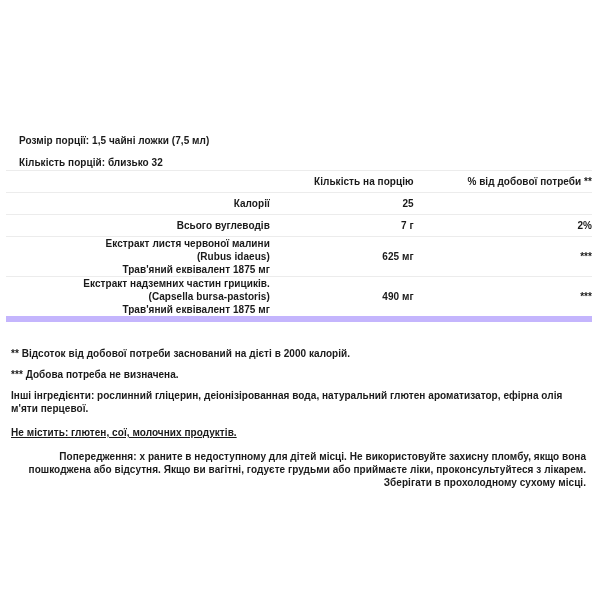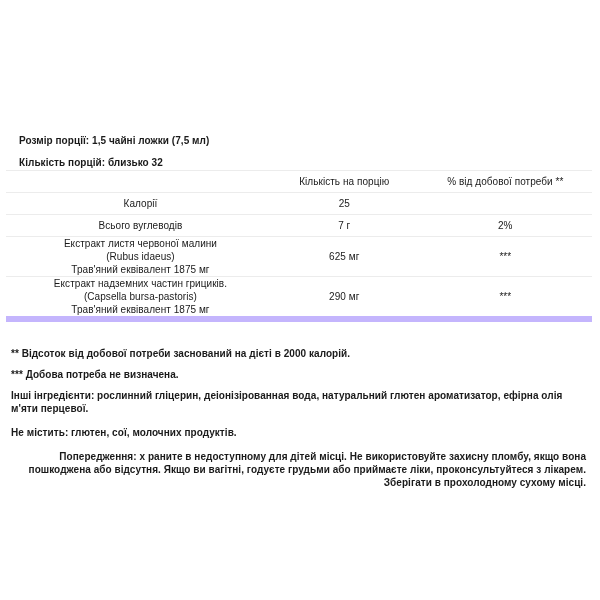--- a/index.html
+++ b/index.html
@@ -35,22 +35,22 @@
     table.facts {
       position: absolute;
       top: 44px;
       left: 0;
       width: 586px;
       border-collapse: collapse;
     }
     table.facts td, table.facts th {
       border-top: 1px solid #ececec;
       padding: 0 0 0 5px;
-      text-align: center;
-      font-weight: 400;
+      text-align: right;
+      font-weight: 700;
       vertical-align: middle;
       line-height: 13px;
     }
     table.facts tr:last-child td {
       border-bottom: 6px solid #c4b5fd;
     }
     .col1 { width: 266px; }
     .col2 { width: 142px; }
     .col3 { width: 178px; }
     tr.h-short { height: 22px; }
@@ -60,21 +60,21 @@
     .notes {
       position: absolute;
       top: 211px;
       left: 0;
       width: 586px;
     }
     .note { position: absolute; left: 0; padding-left: 5px; line-height: 13px; }
     .note-dv { top: 0; }
     .note-nodv { top: 21px; }
     .note-other { top: 42px; width: 560px; }
-    .note-free { top: 79px; }
+    .note-free { top: 79px; text-decoration: underline; }
     .note-warning { top: 103px; width: 575px; text-align: right; }
   </style>
 </head>
 <body>
 
 <div class="content">
   <p class="line serving-size">Розмір порції: 1,5 чайні ложки (7,5 мл)</p>
   <p class="line servings-count">Кількість порцій: близько 32</p>
 
   <table class="facts">
@@ -102,21 +102,21 @@
       </td>
       <td>625 мг</td>
       <td>***</td>
     </tr>
     <tr class="h-tall">
       <td>
         <div>Екстракт надземних частин грициків.</div>
         <div>(Capsella bursa-pastoris)</div>
         <div>Трав'яний еквівалент 1875 мг</div>
       </td>
-      <td>290 мг</td>
+      <td>490 мг</td>
       <td>***</td>
     </tr>
   </tbody>
     </table>
 
   <div class="notes">
     <p class="note note-dv">** Відсоток від добової потреби заснований на дієті в 2000 калорій.</p>
     <p class="note note-nodv">*** Добова потреба не визначена.</p>
     <p class="note note-other">Інші інгредієнти: рослинний гліцерин, деіонізірованная вода, натуральний глютен ароматизатор, ефірна олія м'яти перцевої.</p>
     <p class="note note-free">Не містить: глютен, сої, молочних продуктів.</p>

